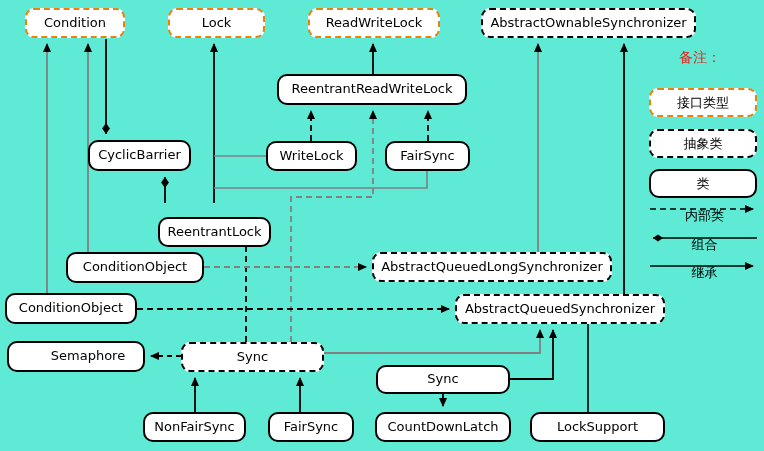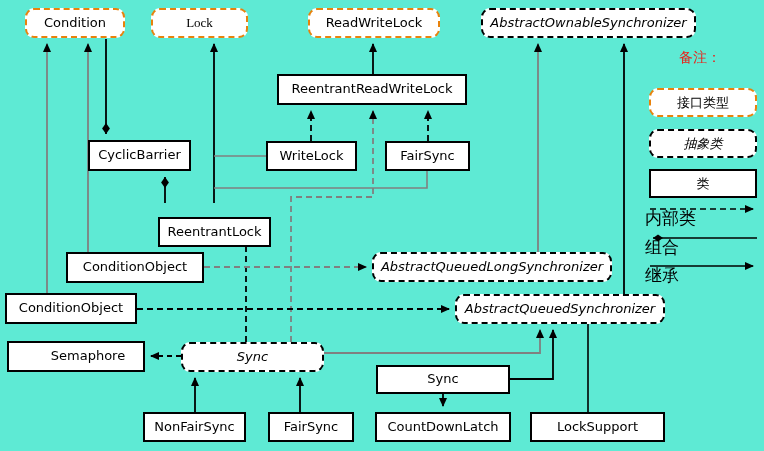--- a/index.html
+++ b/index.html
@@ -23,27 +23,26 @@
     background:#ffffff;
     color:#000000;
     font-size:13px;
     line-height:1.1;
     white-space:nowrap;
     z-index:3;
   }
   
   .n-class{
     border:2.3px solid #000000;
-    border-radius:0;
+    border-radius:10px;
   }
   
   .n-abstract{
     border:2.3px dashed #000000;
     border-radius:9px;
-    font-style:italic;
   }
   
   .n-iface{
     border:2.3px dashed #E8820C;
     border-radius:9px;
   }
   .legend-title{
     position:absolute;
     color:#E8231B;
     font-size:14px;
@@ -55,23 +54,23 @@
     box-sizing:border-box;
     display:flex;align-items:center;justify-content:center;
     background:#ffffff;
     font-size:13px;
     color:#000;
     white-space:nowrap;
     z-index:4;
   }
   .legend-label{
     position:absolute;
-    font-size:17px;color:#000;
+    font-size:13px;color:#000;
     white-space:nowrap;
-    text-align:left;
+    text-align:center;
     z-index:4;
   }
 </style>
 </head>
 <body>
 
 <div id="canvas">
 
   <svg id="wires" viewBox="0 0 764 451" xmlns="http://www.w3.org/2000/svg">
     <defs>
@@ -131,21 +130,21 @@
 
       <path d="M300,412 L300,378" stroke="#000000" stroke-width="1.8" marker-end="url(#arrowBlack)"></path>
 
       <path d="M443,394 L443,406" stroke="#000000" stroke-width="1.8" stroke-dasharray="5,4" marker-end="url(#arrowBlack)"></path>
 
     </g>
   </svg>
 
   <div id="nodes-layer">
       <div class="node n-iface" style="left: 25px; top: 8px; width: 100px; height: 30px;">Condition</div>
-      <div class="node n-iface" style="left: 151px; top: 8px; width: 97px; height: 30px; font-family: Liberation Serif, serif;">Lock</div>
+      <div class="node n-iface" style="left: 168px; top: 8px; width: 97px; height: 30px;">Lock</div>
       <div class="node n-iface" style="left: 308px; top: 8px; width: 132px; height: 30px;">ReadWriteLock</div>
       <div class="node n-abstract" style="left: 481px; top: 8px; width: 215px; height: 30px;">AbstractOwnableSynchronizer</div>
       <div class="node n-class" style="left: 277px; top: 74px; width: 190px; height: 31px;">ReentrantReadWriteLock</div>
       <div class="node n-class" style="left: 88px; top: 140px; width: 103px; height: 31px;">CyclicBarrier</div>
       <div class="node n-class" style="left: 266px; top: 141px; width: 91px; height: 30px;">WriteLock</div>
       <div class="node n-class" style="left: 385px; top: 141px; width: 85px; height: 30px;">FairSync</div>
       <div class="node n-class" style="left: 158px; top: 217px; width: 113px; height: 30px;">ReentrantLock</div>
       <div class="node n-abstract" style="left: 372px; top: 252px; width: 240px; height: 30px;">AbstractQueuedLongSynchronizer</div>
       <div class="node n-class" style="left: 66px; top: 252px; width: 138px; height: 31px;">ConditionObject</div>
       <div class="node n-abstract" style="left: 455px; top: 294px; width: 210px; height: 30px;">AbstractQueuedSynchronizer</div>

